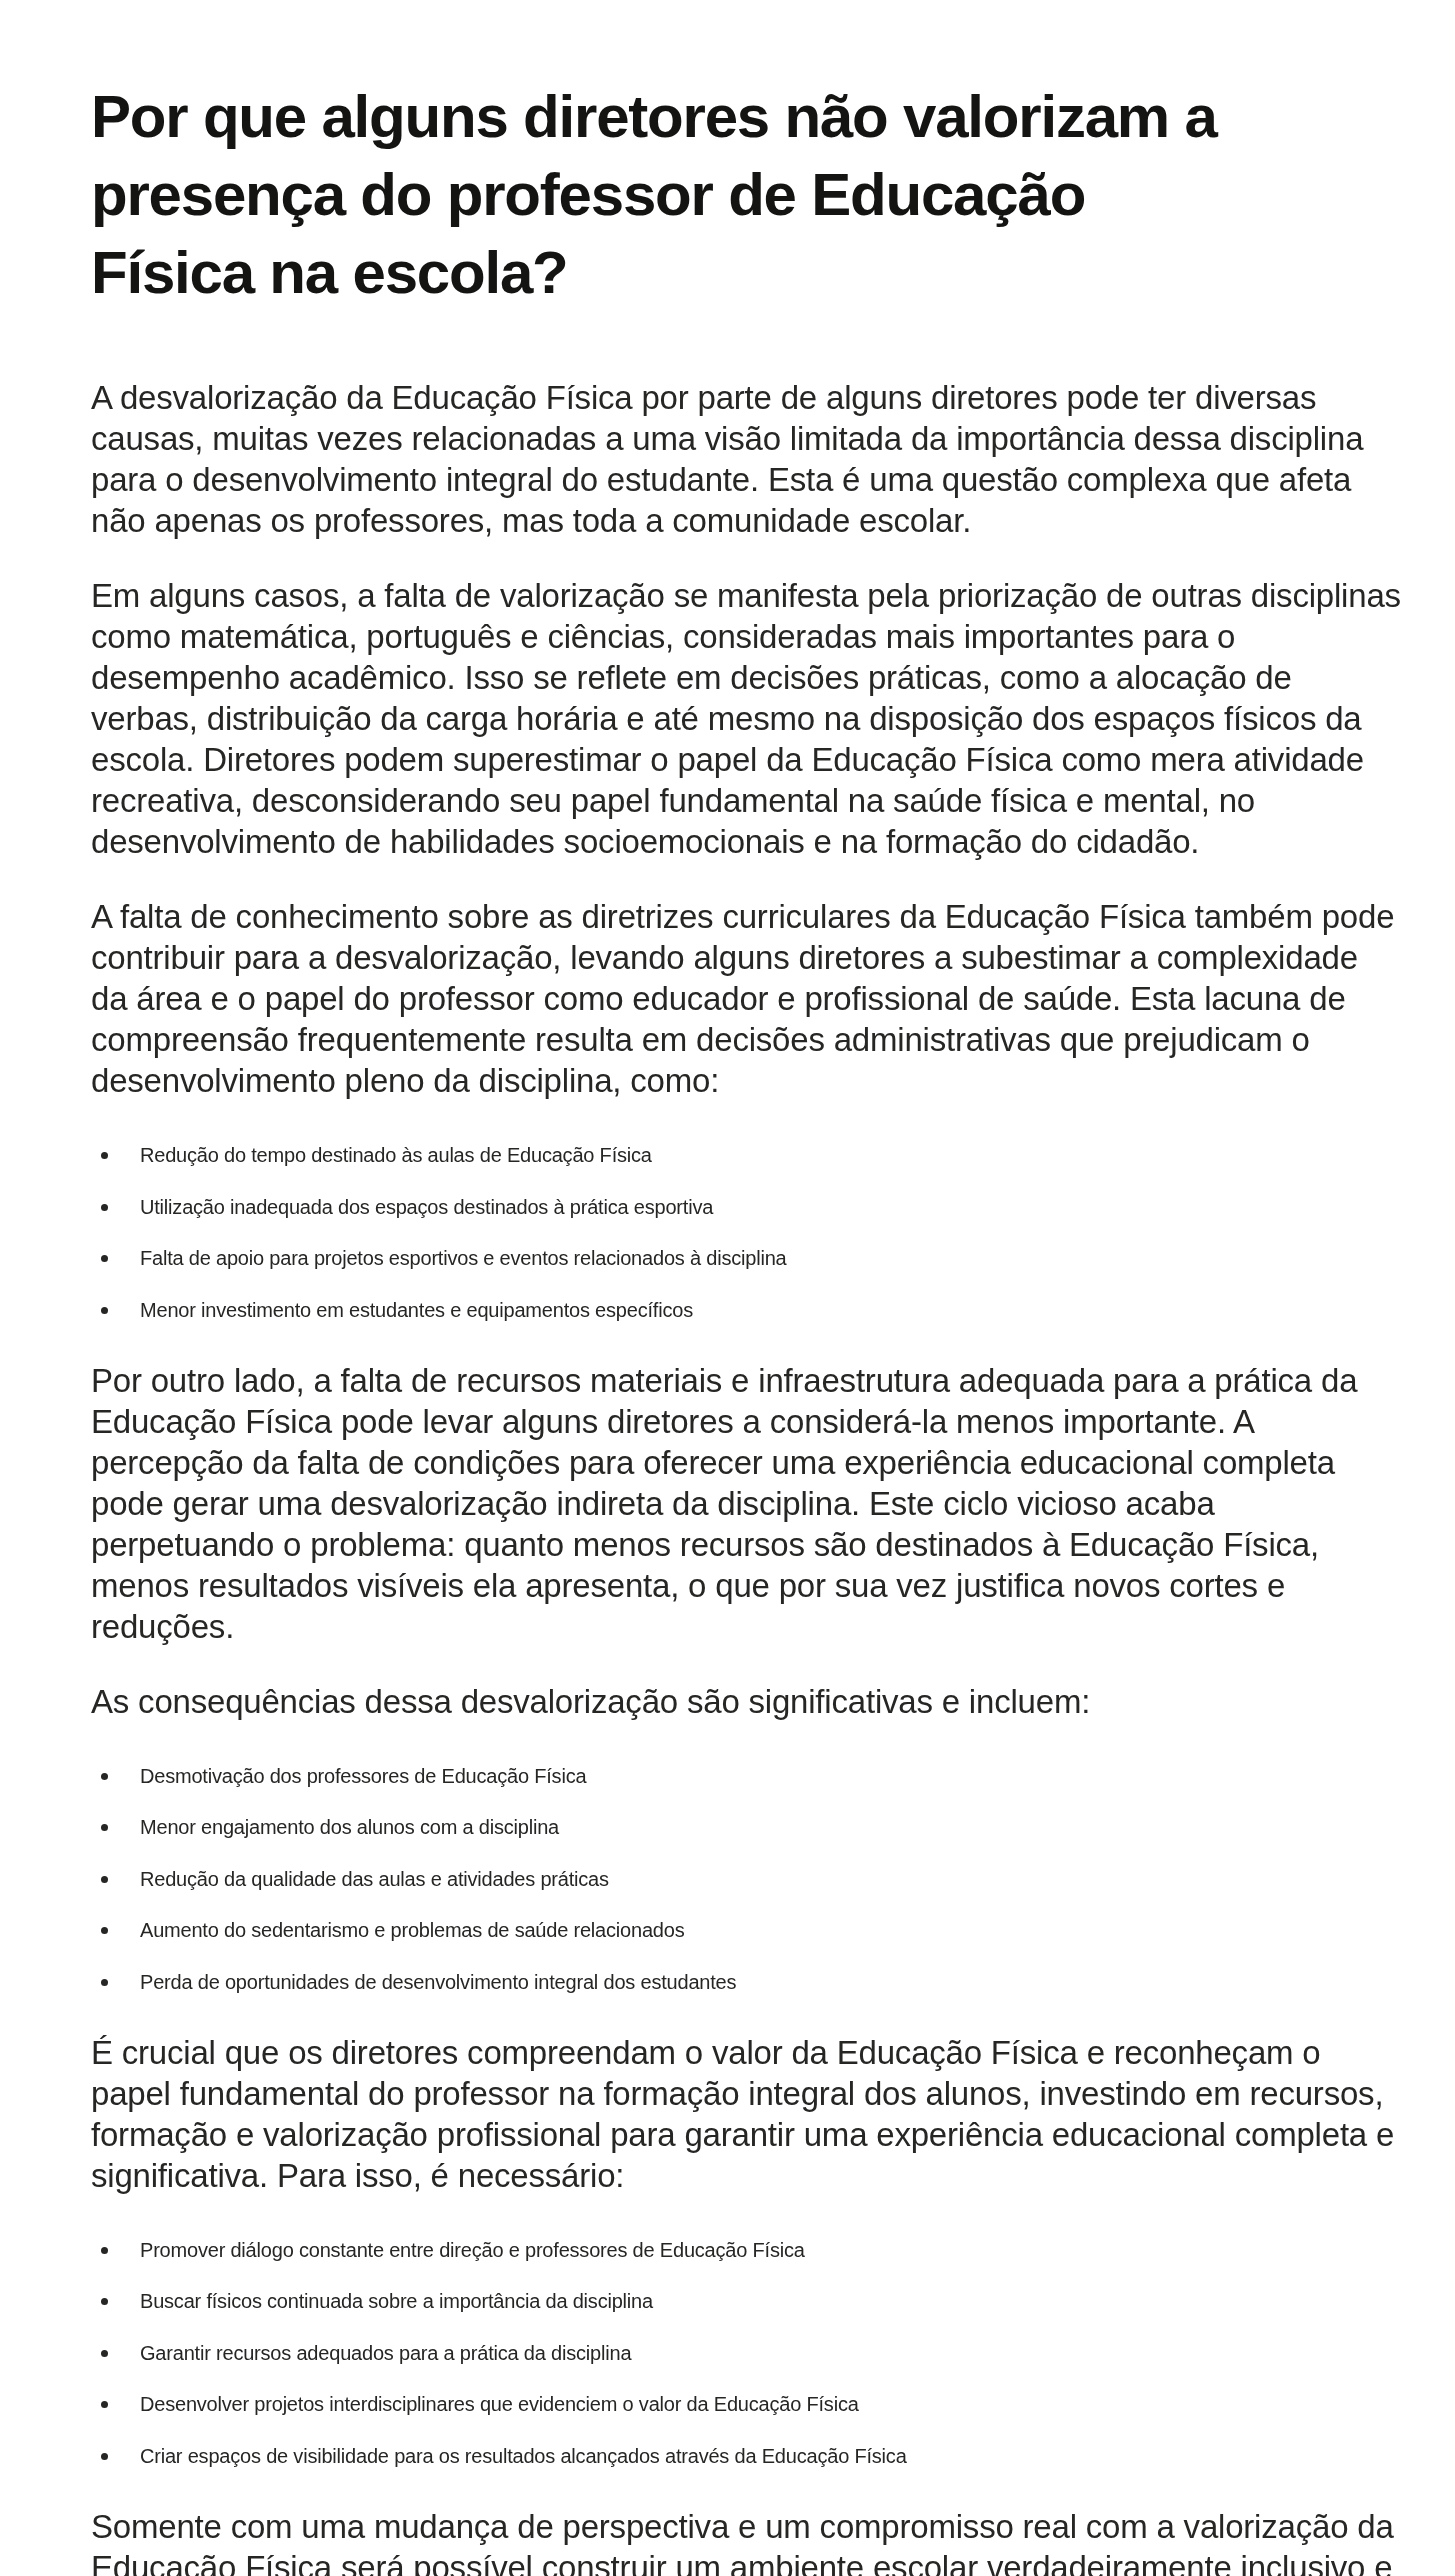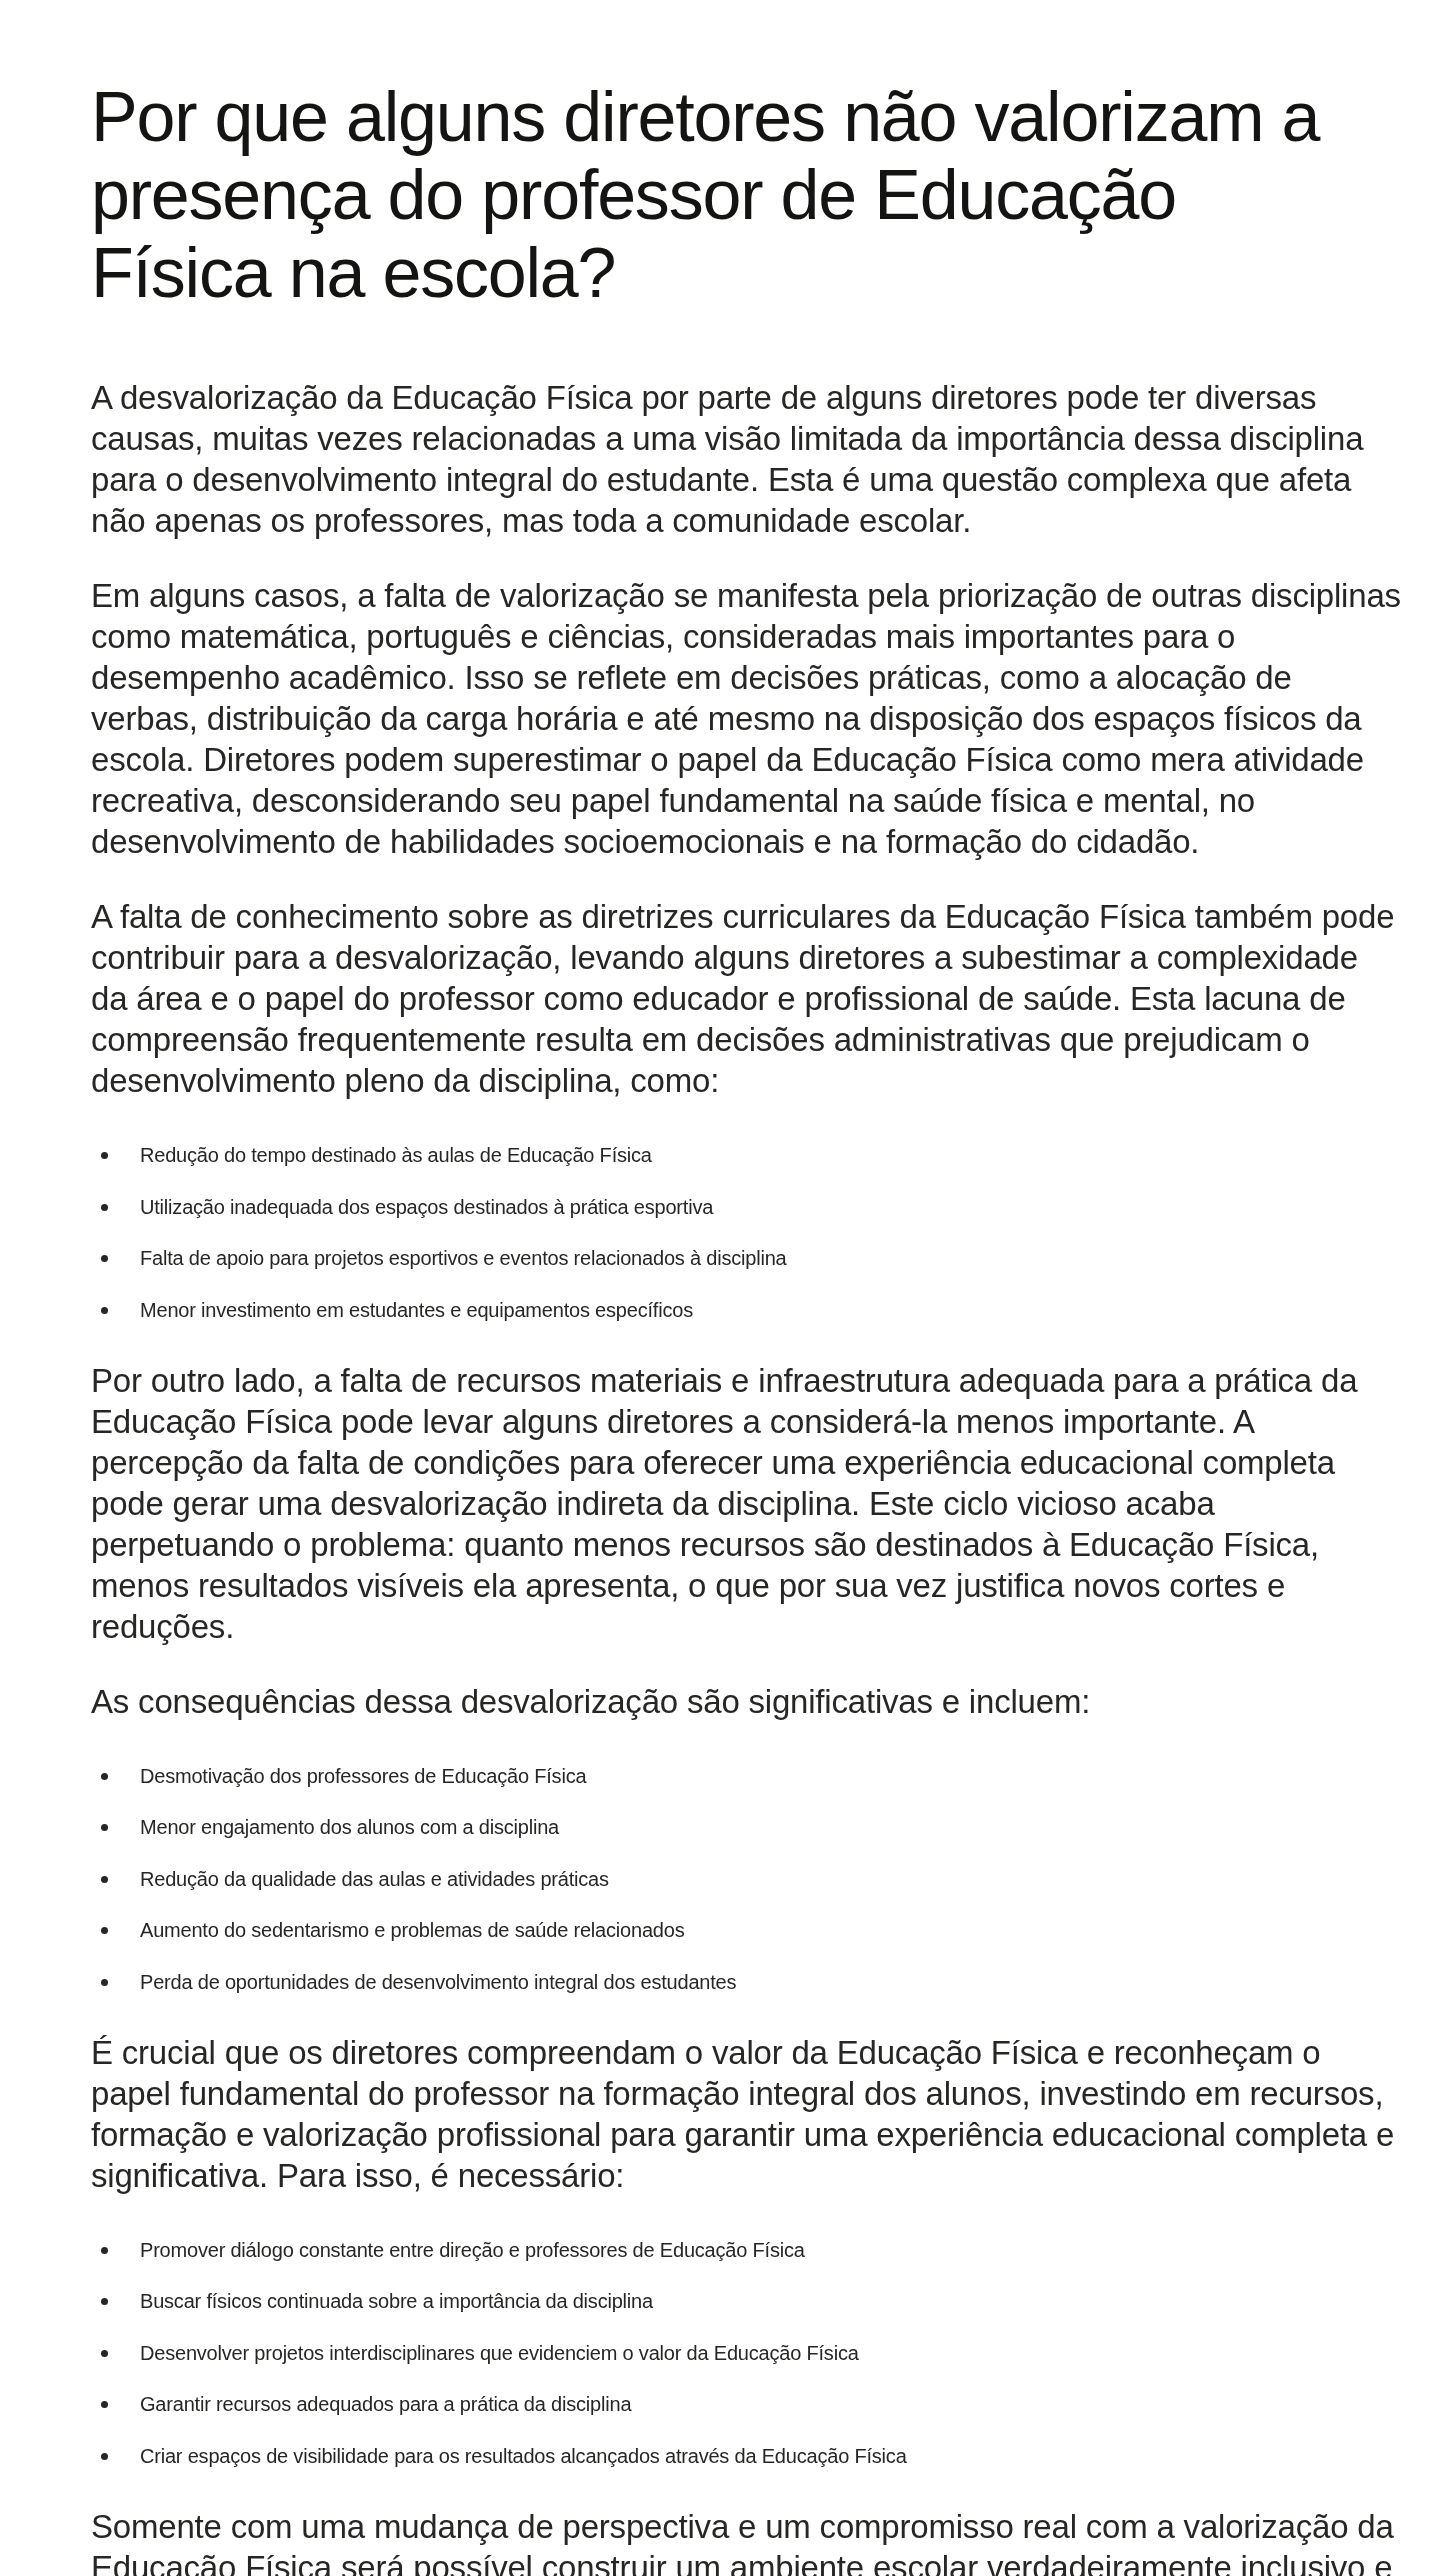--- a/index.html
+++ b/index.html
@@ -13,23 +13,23 @@
     width:1455px;
     min-height:2576px;
     box-sizing:border-box;
     background:var(--background);
     padding:78px 55px 73px 91px;
     font-family:"Liberation Sans","DejaVu Sans",sans-serif;
   }
   .content{width:1310px;}
   h1.article-title{
     margin:0 0 65px 0;
-    font-size:70px;
+    font-size:60px;
     line-height:78px;
-    font-weight:400;
+    font-weight:700;
     letter-spacing:-1.2px;
     color:var(--title-text);
     white-space:nowrap;
   }
   p.body-paragraph{
     margin:0 0 34px 0;
     font-size:33px;
     line-height:41px;
     letter-spacing:-0.2px;
     color:var(--body-text);
@@ -92,22 +92,22 @@
       <li>Redução da qualidade das aulas e atividades práticas</li>
       <li>Aumento do sedentarismo e problemas de saúde relacionados</li>
       <li>Perda de oportunidades de desenvolvimento integral dos estudantes</li>
     </ul>
 
     <p class="body-paragraph"><span>É crucial que os diretores compreendam o valor da Educação Física e reconheçam o papel fundamental do professor na formação integral dos alunos, investindo em recursos, formação e valorização profissional para garantir uma experiência educacional completa e significativa. Para isso, é necessário:</span></p>
 
     <ul class="bullet-list">
       <li>Promover diálogo constante entre direção e professores de Educação Física</li>
       <li>Buscar físicos continuada sobre a importância da disciplina</li>
+      <li>Garantir recursos adequados para a prática da disciplina</li>
       <li>Desenvolver projetos interdisciplinares que evidenciem o valor da Educação Física</li>
-      <li>Garantir recursos adequados para a prática da disciplina</li>
       <li>Criar espaços de visibilidade para os resultados alcançados através da Educação Física</li>
     </ul>
 
     <p class="body-paragraph"><span>Somente com uma mudança de perspectiva e um compromisso real com a valorização da Educação Física será possível construir um ambiente escolar verdadeiramente inclusivo e focado no desenvolvimento integral dos estudantes.</span></p>
 
   </div>
 </div>
 
 
 </body></html>

